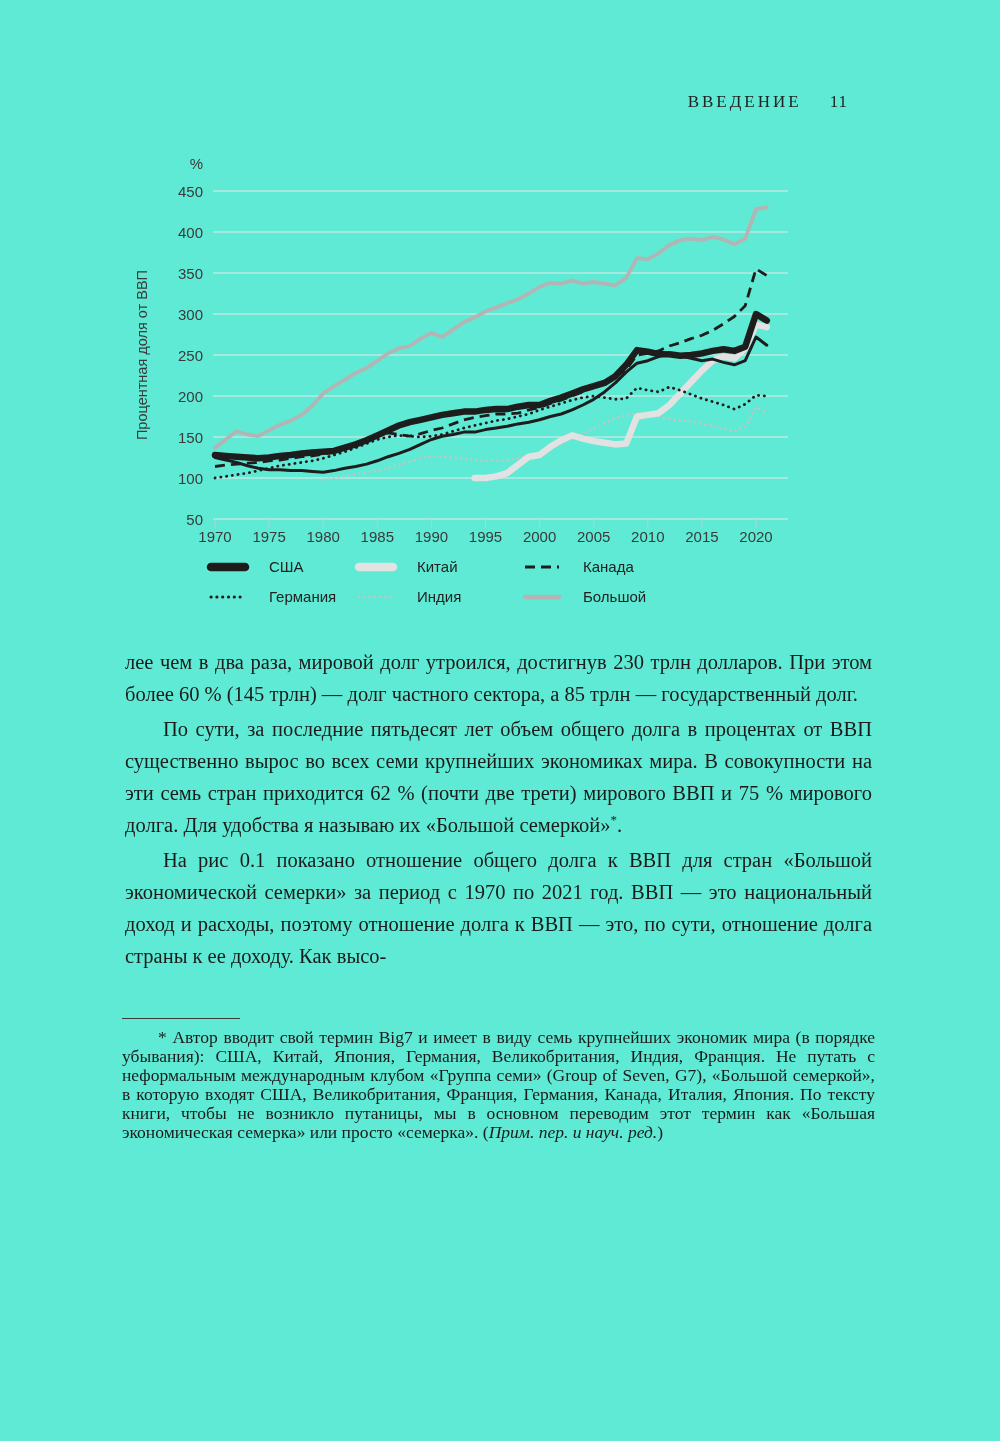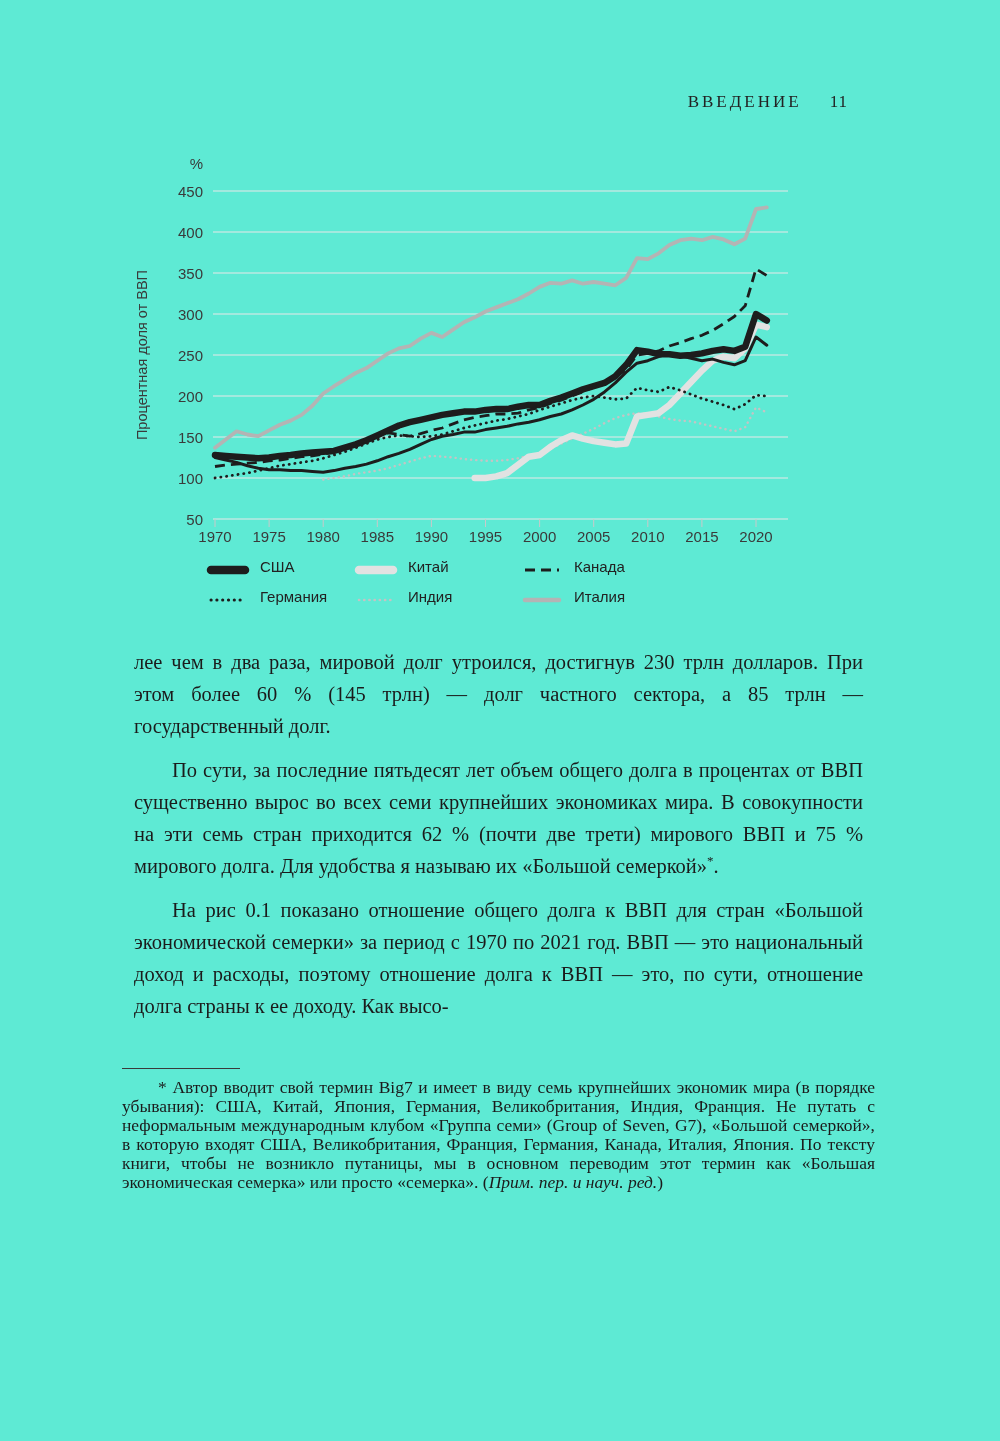--- a/index.html
+++ b/index.html
@@ -7,28 +7,28 @@
         font-family:"Liberation Serif",serif;color:#1b1b1b;overflow:hidden;}
   .runhead{padding-top:92px;text-align:right;padding-right:152px;
            font-size:17px;letter-spacing:3px;color:#222;}
   .runhead .pagenum{margin-left:28px;letter-spacing:1px;}
   .chart-wrap{margin:38px 0 0 130px;width:680px;}
   #chart-svg{display:block;width:672px;height:405px;
              font-family:"Liberation Sans",sans-serif;}
   .legend{margin-top:2px;padding-left:75px;font-family:"Liberation Sans",sans-serif;
           font-size:15px;color:#222;}
   .legend-row{display:grid;grid-template-columns:148px 166px 140px auto;margin-bottom:11px;}
-  .legend-item{display:flex;gap:9px;align-items:flex-end;line-height:19px;}
+  .legend-item{display:flex;gap:18px;align-items:flex-start;line-height:19px;}
   .legend-item svg{flex:none;margin-top:4px;}
   .legend-label{max-width:112px;}
   .caption{margin:26px 100px 0 100px;text-align:center;font-size:19px;color:#111;}
   .caption .cap-label{font-weight:bold;}
   .bodytext{margin:40px 125px 0 122px;font-size:20.5px;line-height:32px;
             text-align:justify;color:#1b1b1b;}
-  .bodytext p{margin:12px;}
+  .bodytext p{margin:3px;}
   .bodytext p.ind{text-indent:38px;}
   sup.fnmark{font-size:13px;line-height:0;}
   .footnote{margin:46px 125px 0 122px;font-size:17.5px;line-height:19px;
             text-align:justify;color:#1b1b1b;}
   .fnrule{width:118px;height:0;border-top:1.5px solid #3a3a3a;margin:0 0 9px 0;}
   .footnote p{margin:0;text-indent:36px;}
   .fn-italic{font-style:italic;}
 </style>
 </head>
 <body>
@@ -122,21 +122,21 @@
           <div class="legend-item">
             <svg width="46" height="12">
               <line x1="6" y1="6" x2="40" y2="6" stroke="#c4c4c4" stroke-width="2.6" stroke-linecap="round" stroke-dasharray="0.2 5"></line>
             </svg>
             <span class="legend-label">Индия</span>
           </div>
           <div class="legend-item">
             <svg width="46" height="12">
               <line x1="6" y1="6" x2="40" y2="6" stroke="#b4b4b4" stroke-width="4.5" stroke-linecap="round"></line>
             </svg>
-            <span class="legend-label">Италия</span>
+            <span class="legend-label">Большой</span>
           </div>
         </div>
       </div>
   </div>
 
 
   <div class="bodytext">
     <p>лее чем в два раза, мировой долг утроился, достигнув 230 трлн долларов. При этом более 60 % (145 трлн) — долг частного сектора, а 85 трлн — государственный долг.</p>
     <p class="ind"><span>По сути, за последние пятьдесят лет объем общего долга в процентах от ВВП существенно вырос во всех семи крупнейших экономиках мира. В совокупности на эти семь стран приходится 62 % (почти две трети) мирового ВВП и 75 % мирового долга. Для удобства я называю их «Большой семеркой»</span><sup class="fnmark">*</sup><span>.</span></p>
     <p class="ind">На рис 0.1 показано отношение общего долга к ВВП для стран «Большой экономической семерки» за период с 1970 по 2021 год. ВВП — это национальный доход и расходы, поэтому отношение долга к ВВП — это, по сути, отношение долга страны к ее доходу. Как высо-</p>

